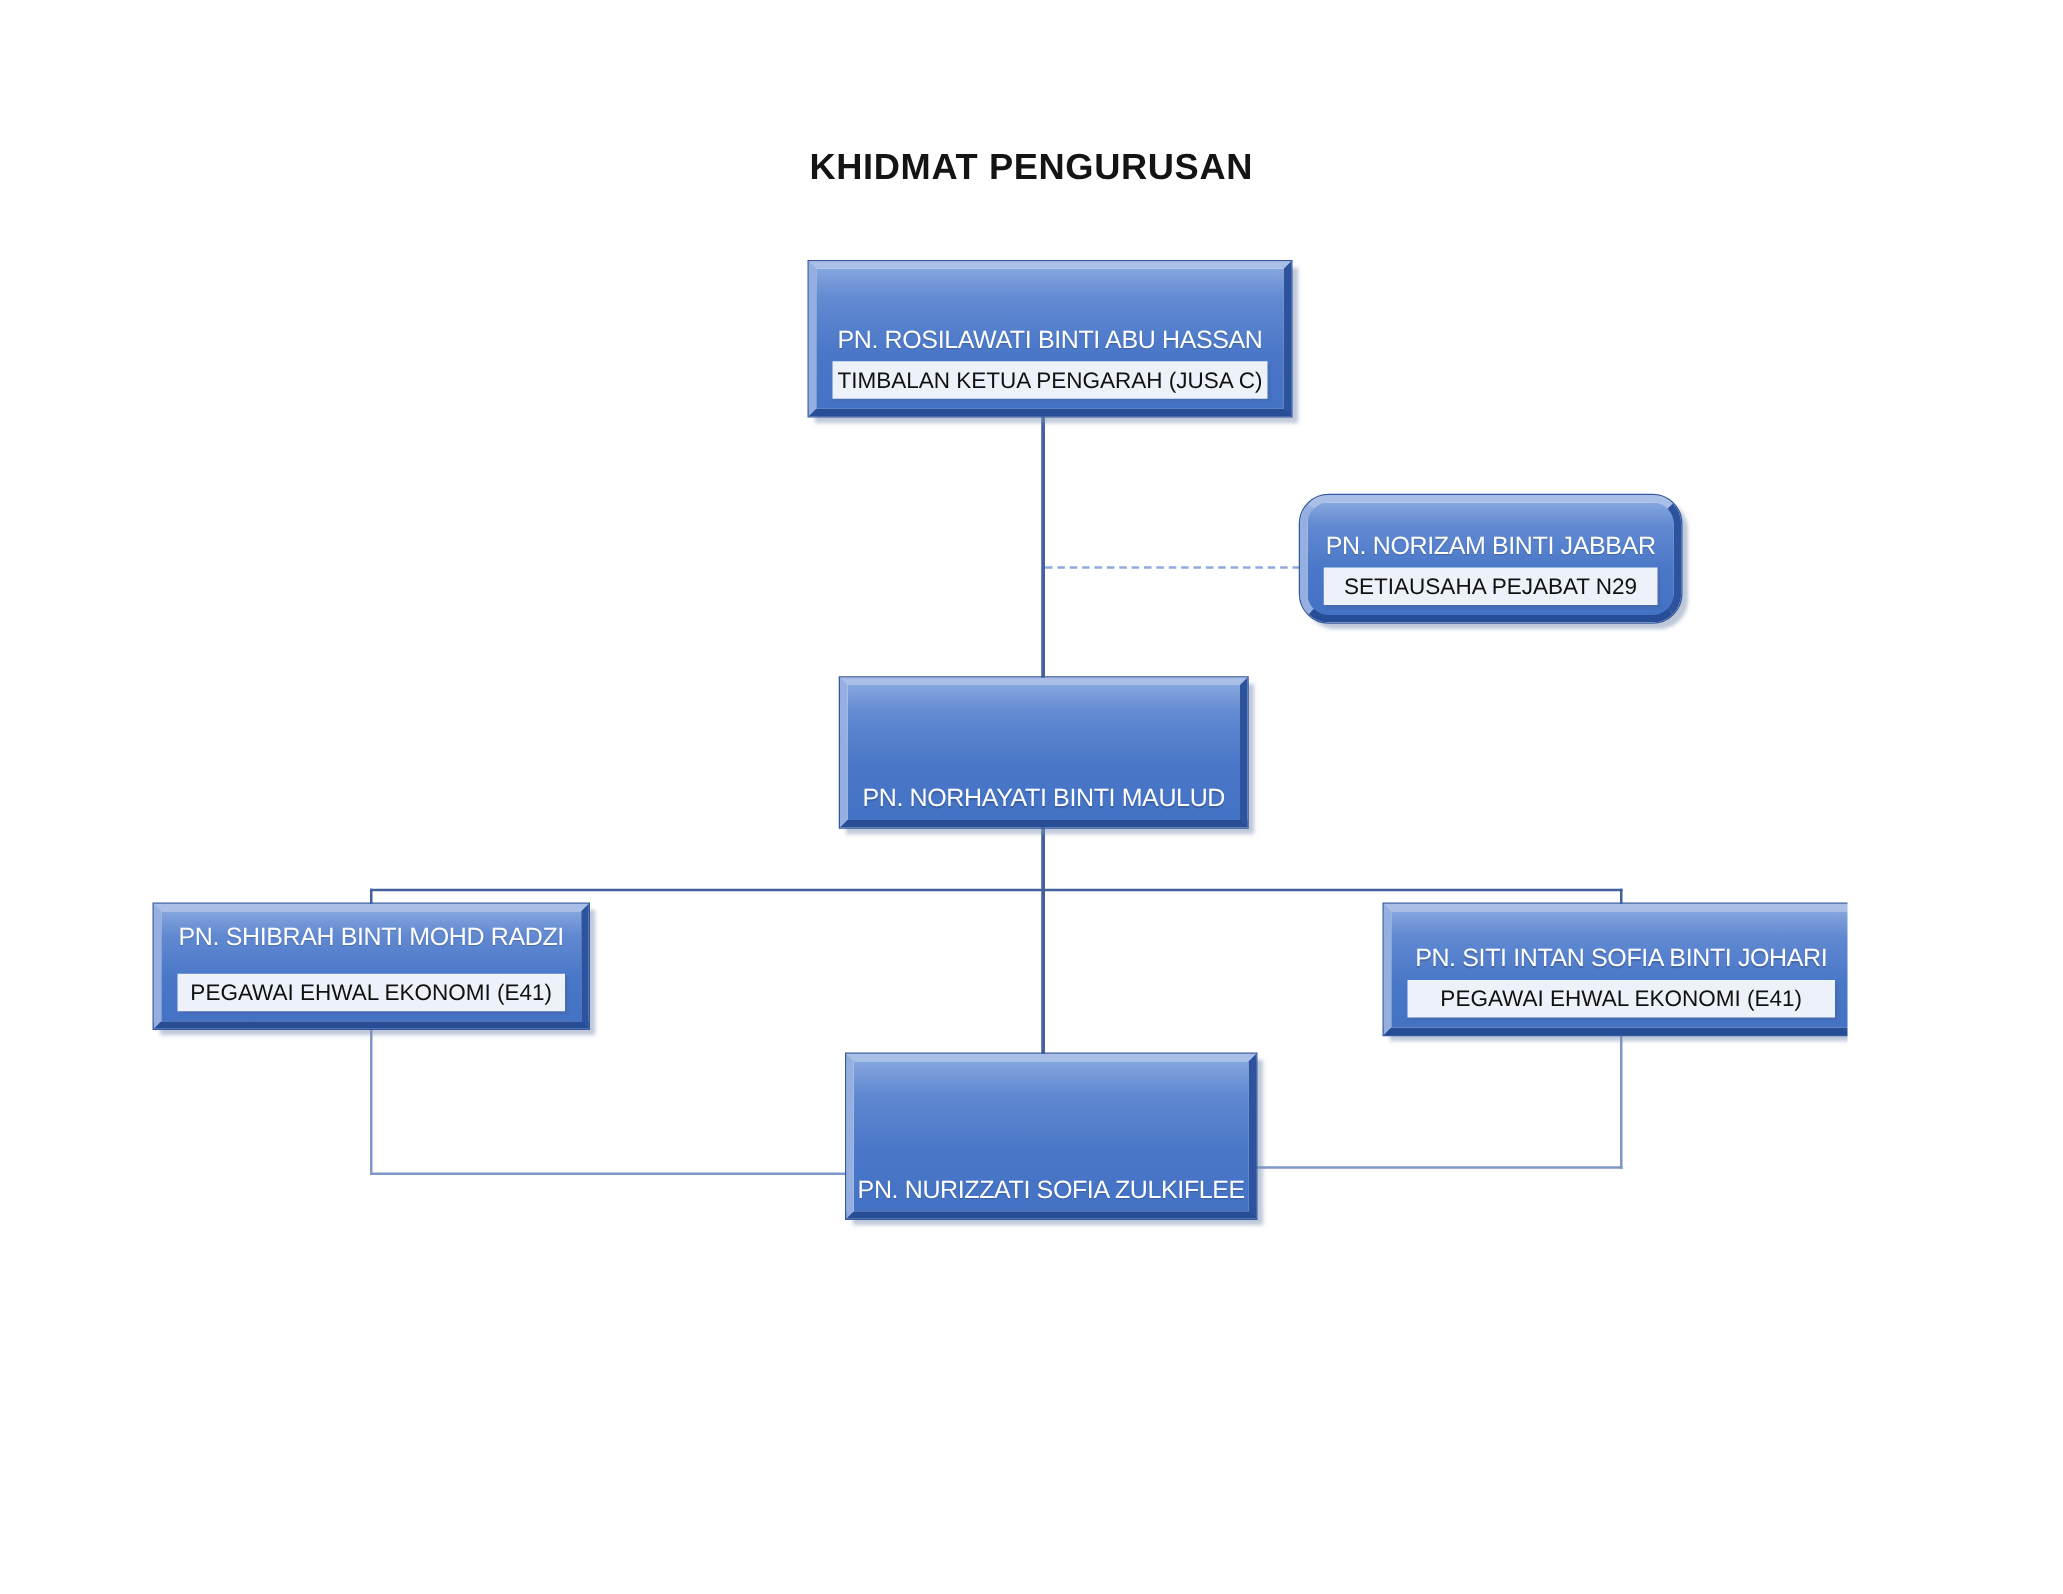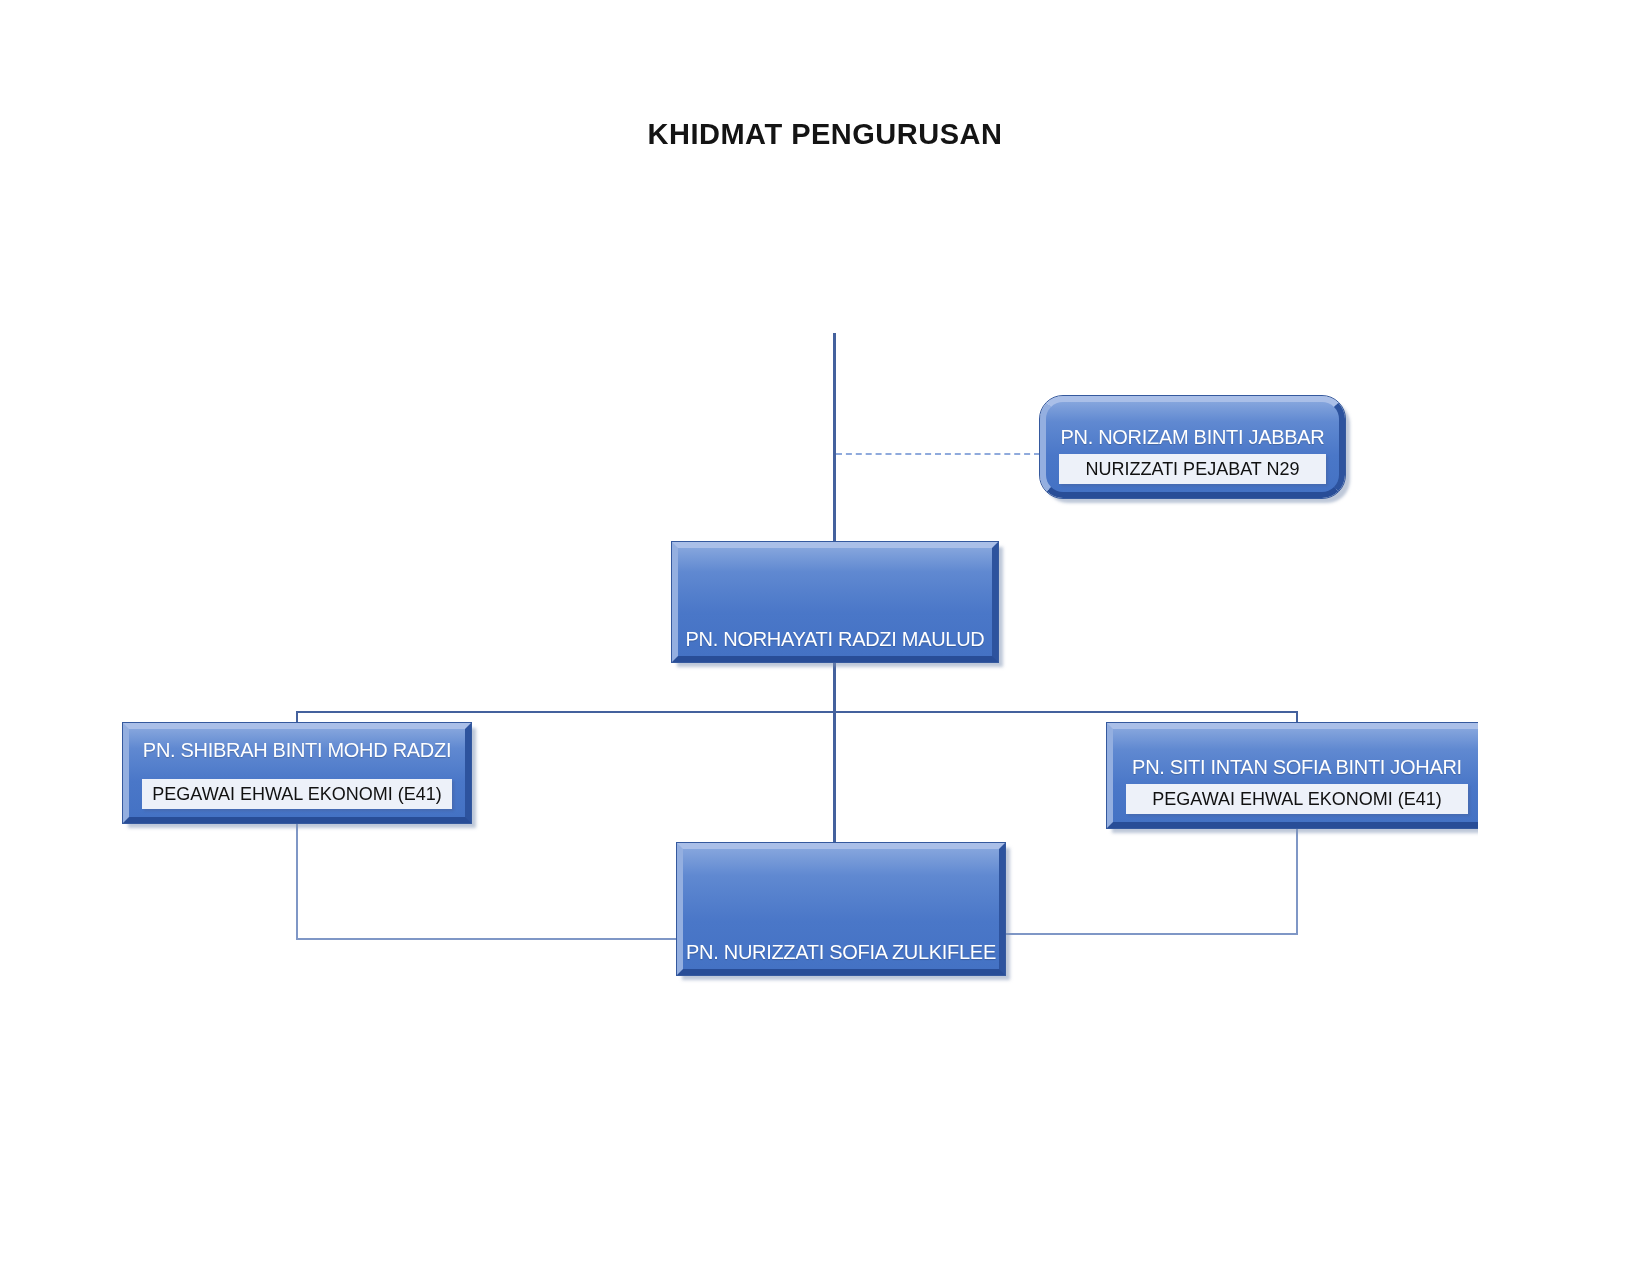--- a/index.html
+++ b/index.html
@@ -70,28 +70,32 @@
   <div id="line-dashed"></div>
   <div class="line" id="line-mid-vert"></div>
   <div class="line" id="line-branch"></div>
   <div class="line" id="line-drop-left"></div>
   <div class="line" id="line-drop-right"></div>
   <div class="line-thin" id="line-elbow-left-v"></div>
   <div class="line-thin" id="line-elbow-left-h"></div>
   <div class="line-thin" id="line-elbow-right-v"></div>
   <div class="line-thin" id="line-elbow-right-h"></div>
 
+  <div class="node" id="node-rosilawati">
+    <div class="node-name">PN. ROSILAWATI BINTI ABU HASSAN</div>
+    <div class="node-role">TIMBALAN KETUA PENGARAH (JUSA C)</div>
+  </div>
 
   <div class="node" id="node-norizam">
     <div class="node-name">PN. NORIZAM BINTI JABBAR</div>
-    <div class="node-role">NURIZZATI PEJABAT N29</div>
+    <div class="node-role">SETIAUSAHA PEJABAT N29</div>
   </div>
 
   <div class="node" id="node-norhayati">
-    <div class="node-name">PN. NORHAYATI RADZI MAULUD</div>
+    <div class="node-name">PN. NORHAYATI BINTI MAULUD</div>
   </div>
 
   <div class="node" id="node-shibrah">
     <div class="node-name">PN. SHIBRAH BINTI MOHD RADZI</div>
     <div class="node-role">PEGAWAI EHWAL EKONOMI (E41)</div>
   </div>
 
   <div class="node" id="node-sitiintan">
     <div class="node-name">PN. SITI INTAN SOFIA BINTI JOHARI</div>
     <div class="node-role">PEGAWAI EHWAL EKONOMI (E41)</div>

